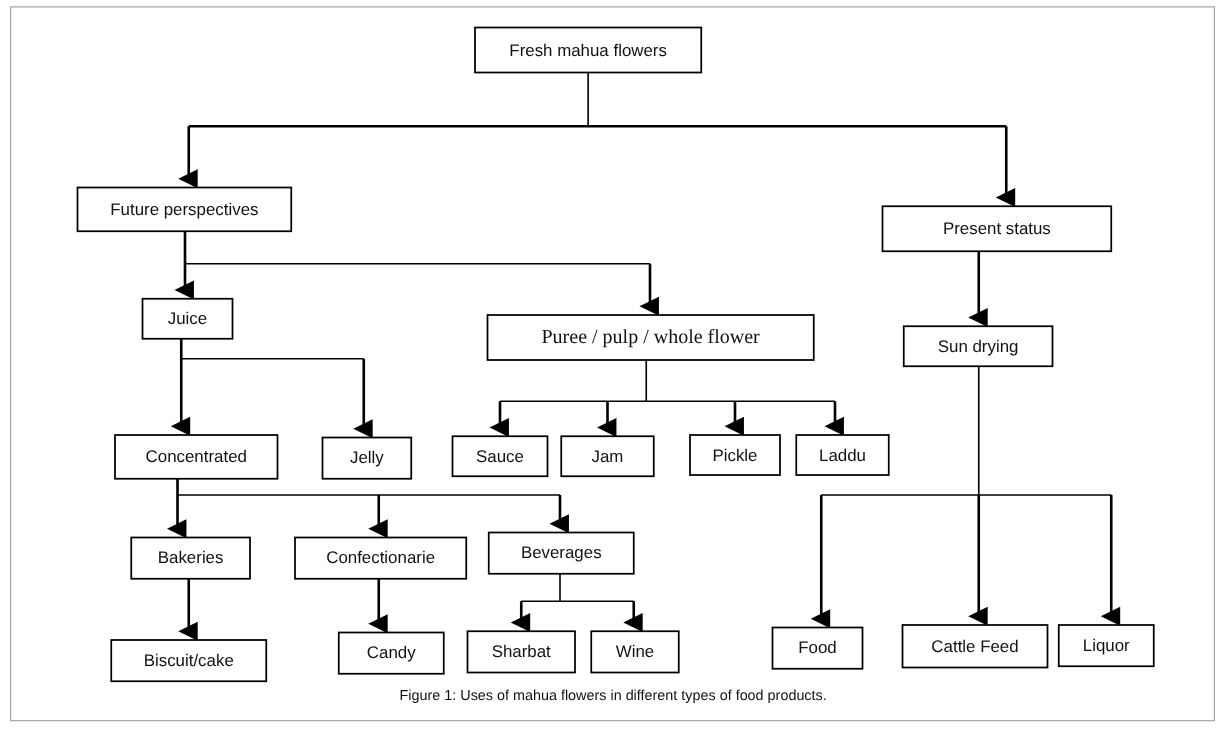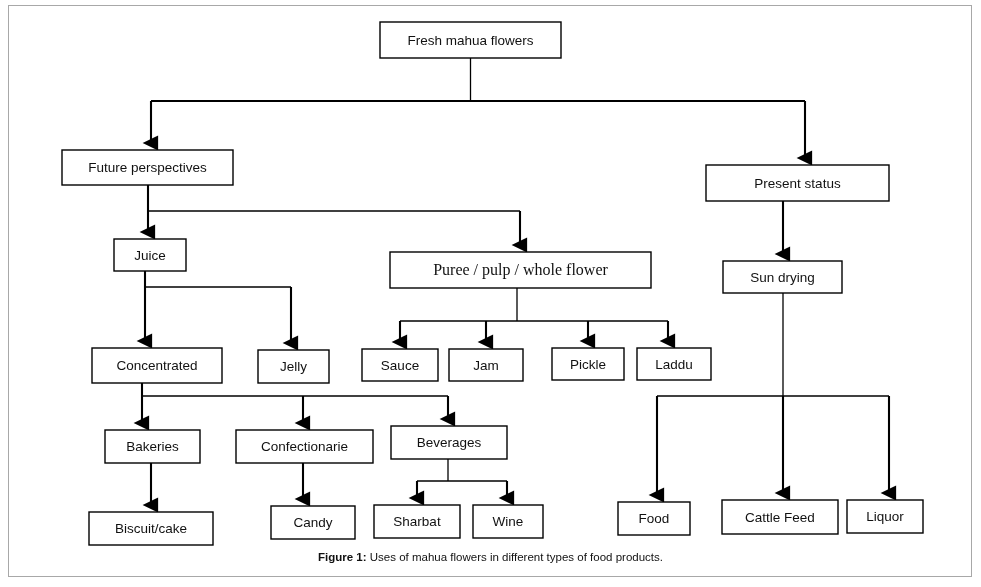--- a/index.html
+++ b/index.html
@@ -65,21 +65,21 @@
     left: 0;
     top: 551px;
     width: 981px;
     text-align: center;
     font-family: "Liberation Sans", sans-serif;
     font-size: 11.5px;
     color: #111111;
     white-space: nowrap;
   }
   .caption b {
-    font-weight: bold;
+    font-weight: normal;
   }
 </style>
 </head>
 <body>
 
 <div id="page">
 
   <div id="outer-frame"></div>
 
   <svg id="diagram" viewBox="0 0 981 587">

